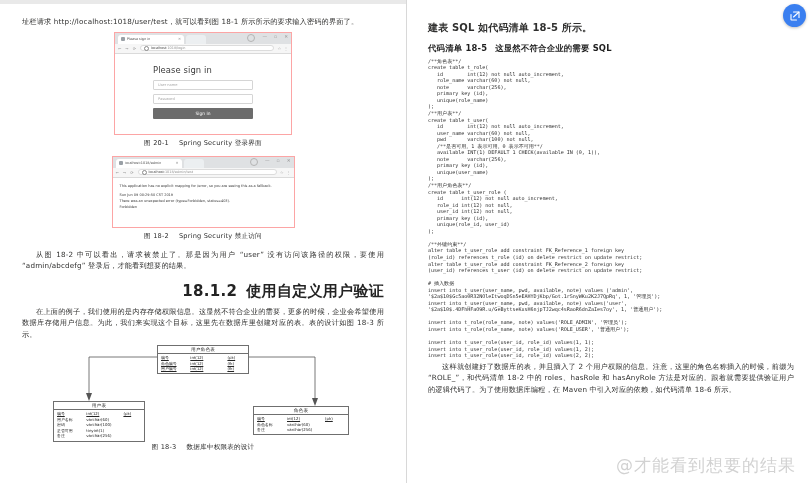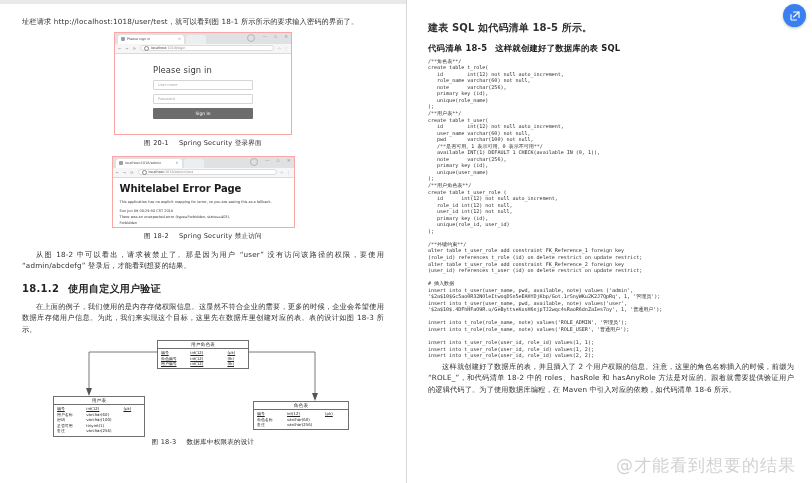--- a/index.html
+++ b/index.html
@@ -26,22 +26,22 @@
 
   
   .caption{
     font-size:6.6px;text-align:center;margin:4px 0 8px 0;color:#2d2d2d;
     letter-spacing:.2px;
   }
   .caption .gap{display:inline-block;width:10px;}
 
   
   .h3{
-    font-size:10px;font-weight:bold;color:#232323;
-    margin:10px 0 5px 0;letter-spacing:.3px;
+    font-size:15px;font-weight:bold;color:#232323;
+    margin:10px 0 5px 0;letter-spacing:.3px;text-align:right;
   }
   .h3 .num{display:inline-block;margin-right:9px;}
 
   
   .shot{
     border:1px solid #fca5a5;background:#fff;margin:2px auto 0 auto;
     box-sizing:border-box;overflow:hidden;position:relative;
   }
   .shot1{width:178px;height:103px;}
   .shot2{width:183px;height:72px;}
@@ -212,21 +212,20 @@
           <span class="br-url-lock"></span>
           <span class="br-url-txt"><span>localhost</span><span class="dim">:1018/admin/test</span></span>
         </div>
         <div class="br-icons">
           <span>☆</span>
           <span>⋮</span>
         </div>
       </div>
       <div class="br-view">
         <div class="err-wrap">
-          <div class="err-title">Whitelabel Error Page</div>
           <div class="err-line">This application has no explicit mapping for /error, so you are seeing this as a fallback.</div>
           <div class="err-sp"></div>
           <div class="err-line">Sun Jun 09 00:29:50 CST 2019</div>
           <div class="err-line">There was an unexpected error (type=Forbidden, status=403).</div>
           <div class="err-line">Forbidden</div>
         </div>
       </div>
     </div>
     <div class="caption">
       <span>图 18-2</span><span class="gap"></span><span>Spring Security 禁止访问</span>
@@ -327,21 +326,21 @@
       <span>图 18-3</span><span class="gap"></span><span>数据库中权限表的设计</span>
     </div>
   </div>
 
   <div class="divider"></div>
 
   <div class="col col-right">
     <p class="lead" style="margin-top:12px;">建表 SQL 如代码清单 18-5 所示。</p>
 
     <div class="codetitle">
-      <span>代码清单 18-5</span><span class="gap"></span><span>这样就创建好了数据库的表 SQL</span>
+      <span>代码清单 18-5</span><span class="gap"></span><span>这显然不符合企业的需要 SQL</span>
     </div>
 
     <pre class="code">/**角色表**/
 create table t_role(
    id        int(12) not null auto_increment,
    role_name varchar(60) not null,
    note      varchar(256),
    primary key (id),
    unique(role_name)
 );

